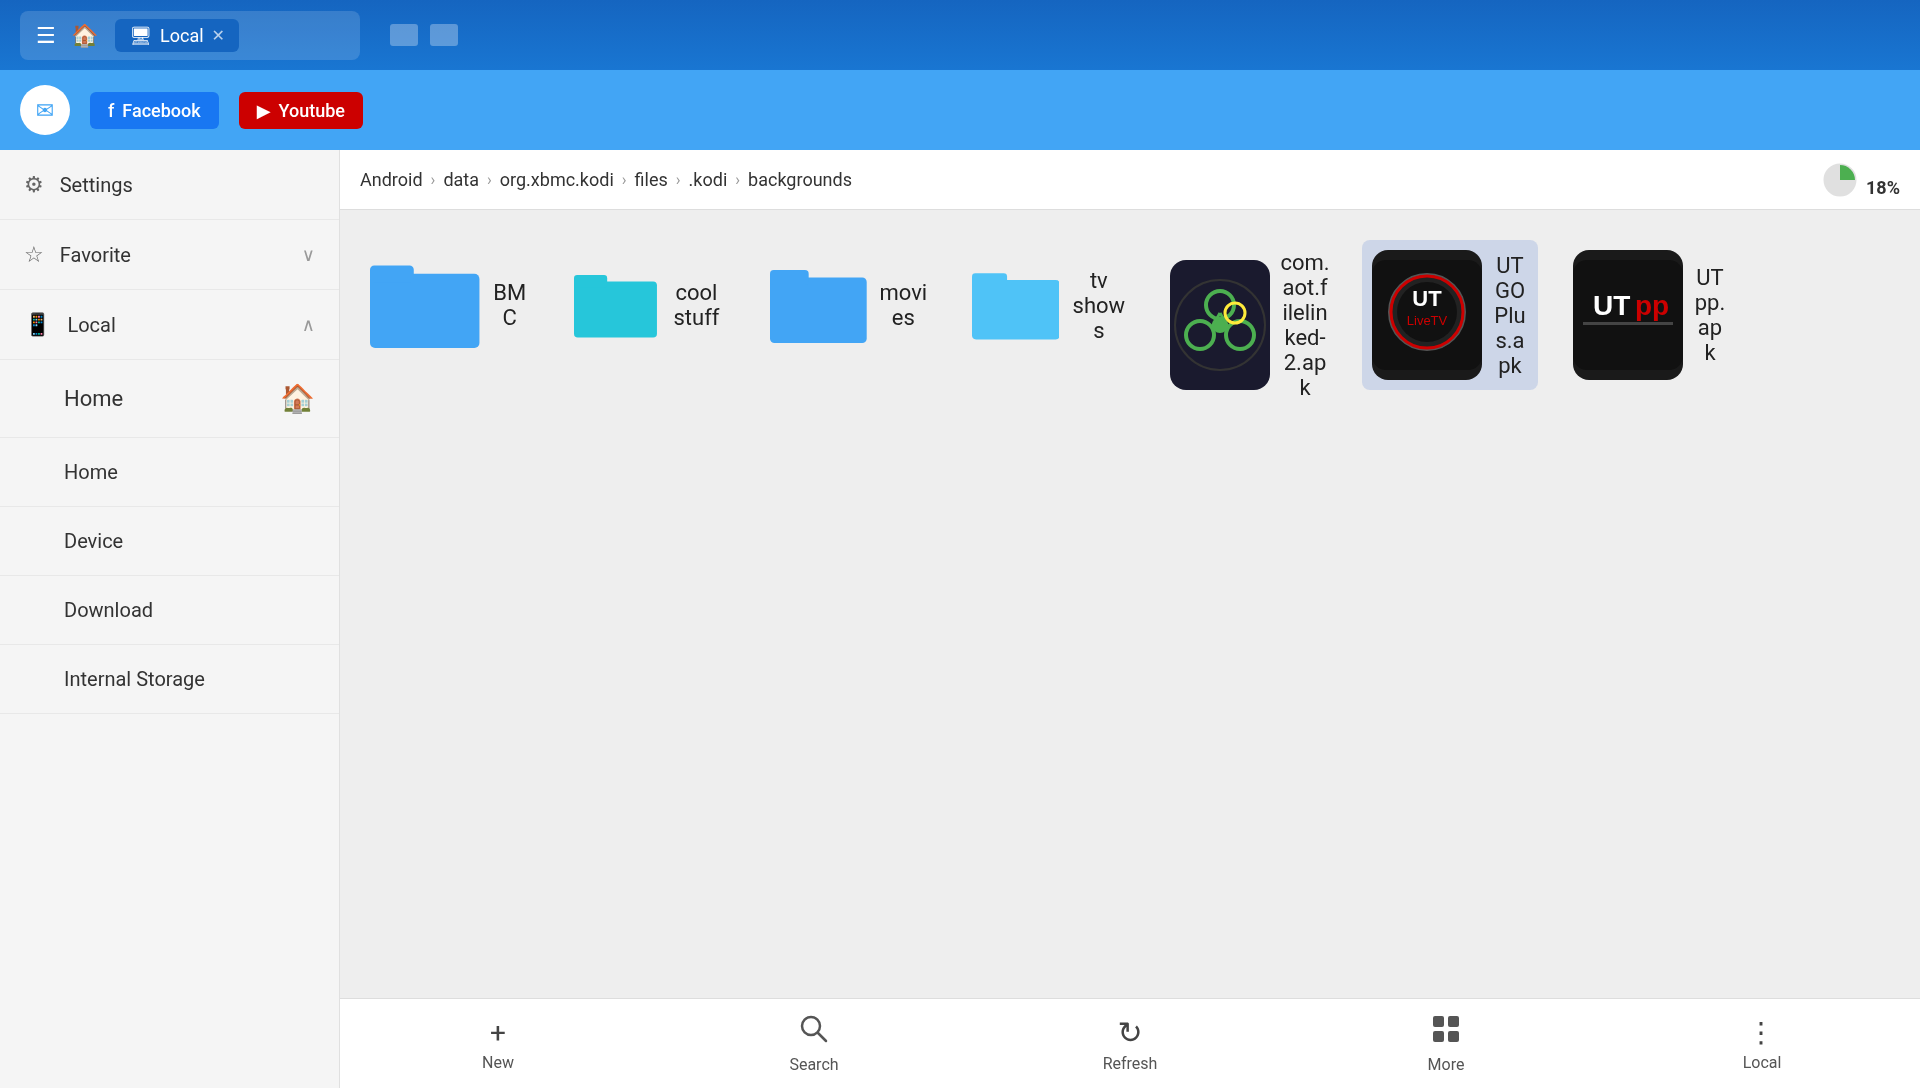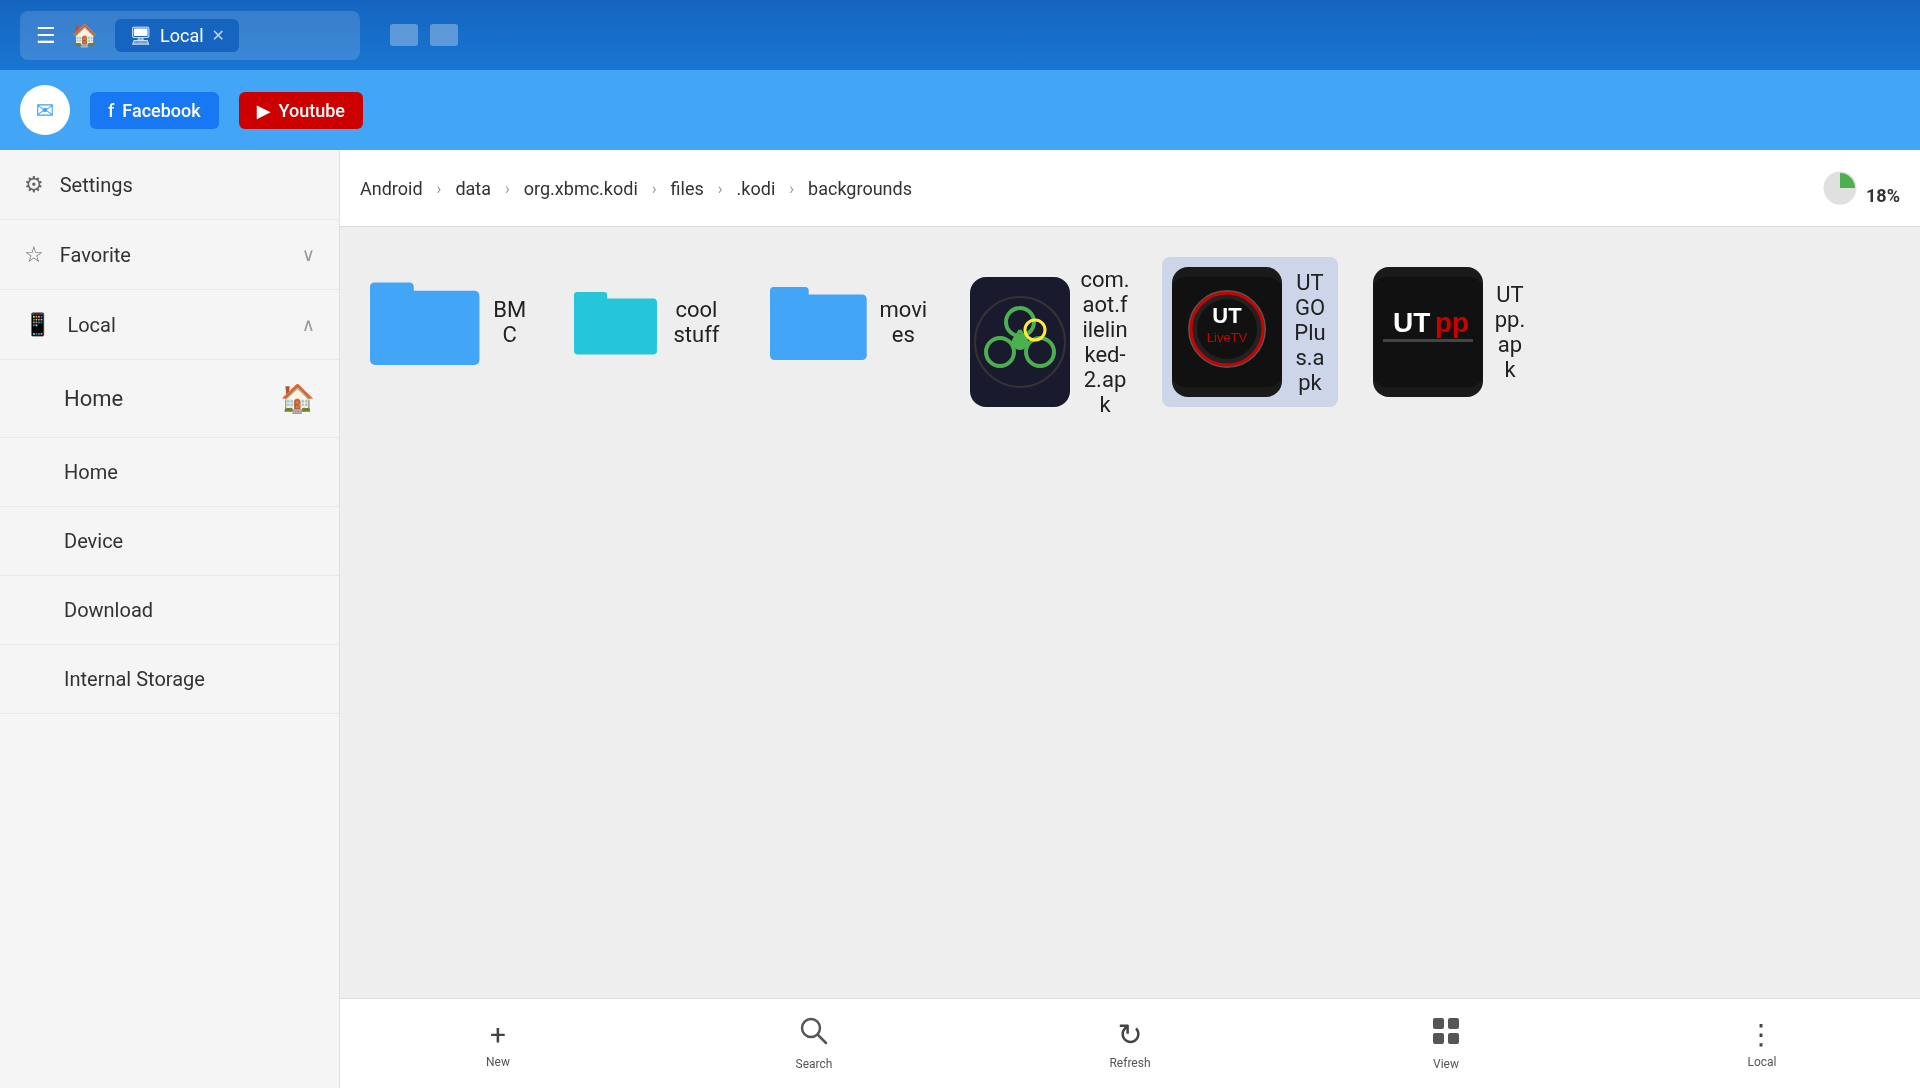--- a/index.html
+++ b/index.html
@@ -151,26 +151,26 @@
     
     .file-area {
       flex: 1;
       display: flex;
       flex-direction: column;
       background: #eeeeee;
     }
 
     
     .breadcrumb {
-      height: 77px;
+      height: 60px;
       background: white;
       display: flex;
       align-items: center;
       padding: 0 20px;
-      gap: 14px;
+      gap: 8px;
       font-size: 18px;
       color: #444;
       flex-shrink: 0;
       border-bottom: 1px solid #ddd;
     }
     .breadcrumb-sep {
       color: #999;
       font-size: 16px;
     }
     .breadcrumb-item {
@@ -280,21 +280,21 @@
       cursor: pointer;
       color: #555;
       font-size: 16px;
       width: 120px;
     }
     .toolbar-btn .tb-icon {
       font-size: 28px;
       color: #444;
     }
     .toolbar-btn .tb-label {
-      font-size: 12px;
+      font-size: 16px;
       color: #555;
     }
 
     
     .folder-svg {
       width: 130px;
       height: 110px;
     }
   </style>
 </head>
@@ -414,20 +414,29 @@
       <div class="file-item">
         <div class="file-item-wrapper">
           <svg class="folder-svg" viewBox="0 0 130 110">
             <rect x="0" y="18" width="130" height="88" rx="6" fill="#42a5f5"></rect>
             <rect x="0" y="8" width="52" height="20" rx="5" fill="#42a5f5"></rect>
           </svg>
           <span class="file-name">movies</span>
         </div>
       </div>
 
+      <div class="file-item">
+        <div class="file-item-wrapper">
+          <svg class="folder-svg" viewBox="0 0 130 110">
+            <rect x="0" y="18" width="130" height="88" rx="6" fill="#4fc3f7"></rect>
+            <rect x="0" y="8" width="52" height="20" rx="5" fill="#4fc3f7"></rect>
+          </svg>
+          <span class="file-name">tv shows</span>
+        </div>
+      </div>
 
       <div class="file-item" style="width:160px;">
         <div class="file-item-wrapper">
           <div class="apk-filelinked">
             <svg width="100" height="100" viewBox="0 0 100 100">
               <circle cx="50" cy="50" r="45" fill="#1a1a2e" stroke="#333" stroke-width="2"></circle>
 
               <circle cx="50" cy="30" r="14" fill="none" stroke="#4CAF50" stroke-width="4"></circle>
               <circle cx="30" cy="60" r="14" fill="none" stroke="#4CAF50" stroke-width="4"></circle>
               <circle cx="70" cy="60" r="14" fill="none" stroke="#4CAF50" stroke-width="4"></circle>
@@ -497,21 +506,21 @@
       </div>
       <div class="toolbar-btn">
         <span class="tb-icon">
           <svg width="30" height="30" viewBox="0 0 30 30">
             <rect x="2" y="2" width="11" height="11" rx="2" fill="#555"></rect>
             <rect x="17" y="2" width="11" height="11" rx="2" fill="#555"></rect>
             <rect x="2" y="17" width="11" height="11" rx="2" fill="#555"></rect>
             <rect x="17" y="17" width="11" height="11" rx="2" fill="#555"></rect>
           </svg>
         </span>
-        <span class="tb-label">View</span>
+        <span class="tb-label">More</span>
       </div>
       <div class="toolbar-btn">
         <span class="tb-icon" style="font-size:28px;letter-spacing:2px;">⋮</span>
         <span class="tb-label">Local</span>
       </div>
     </div>
 
   </div>
 </div>
 

